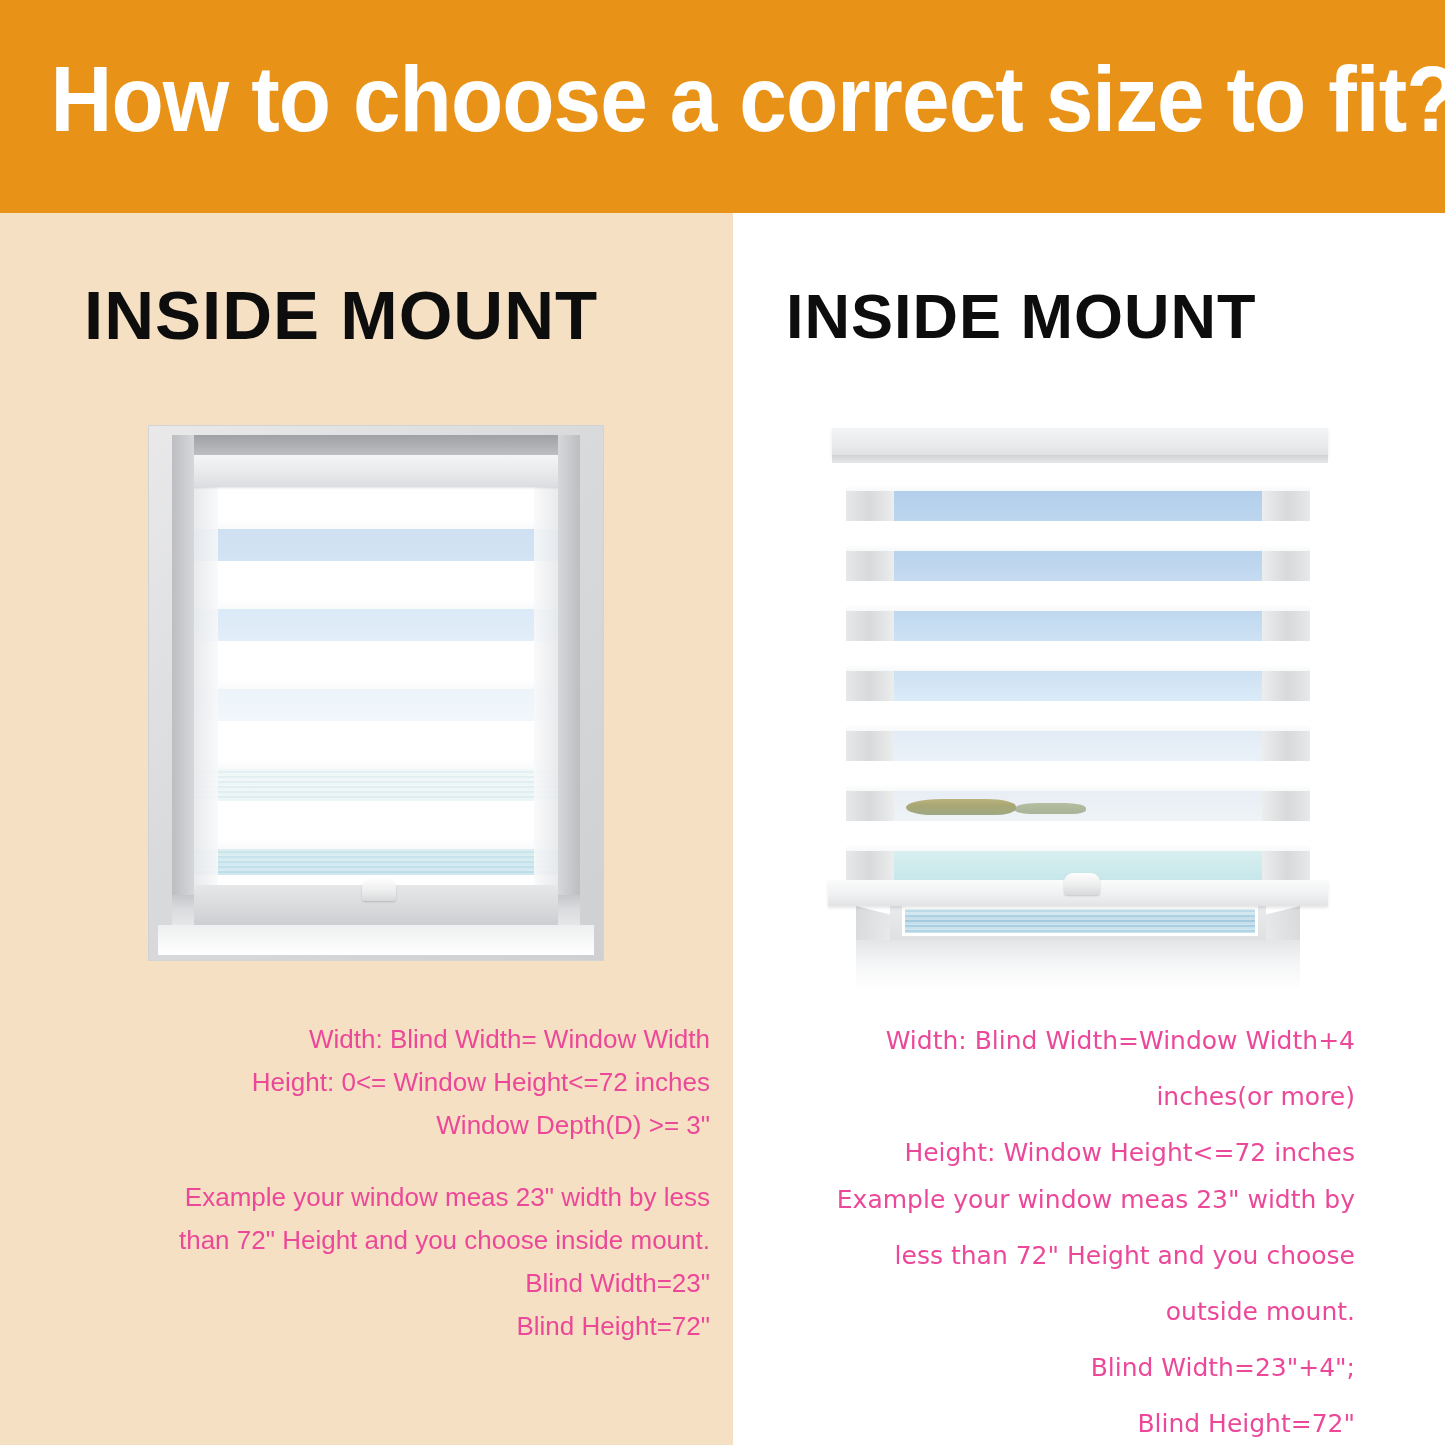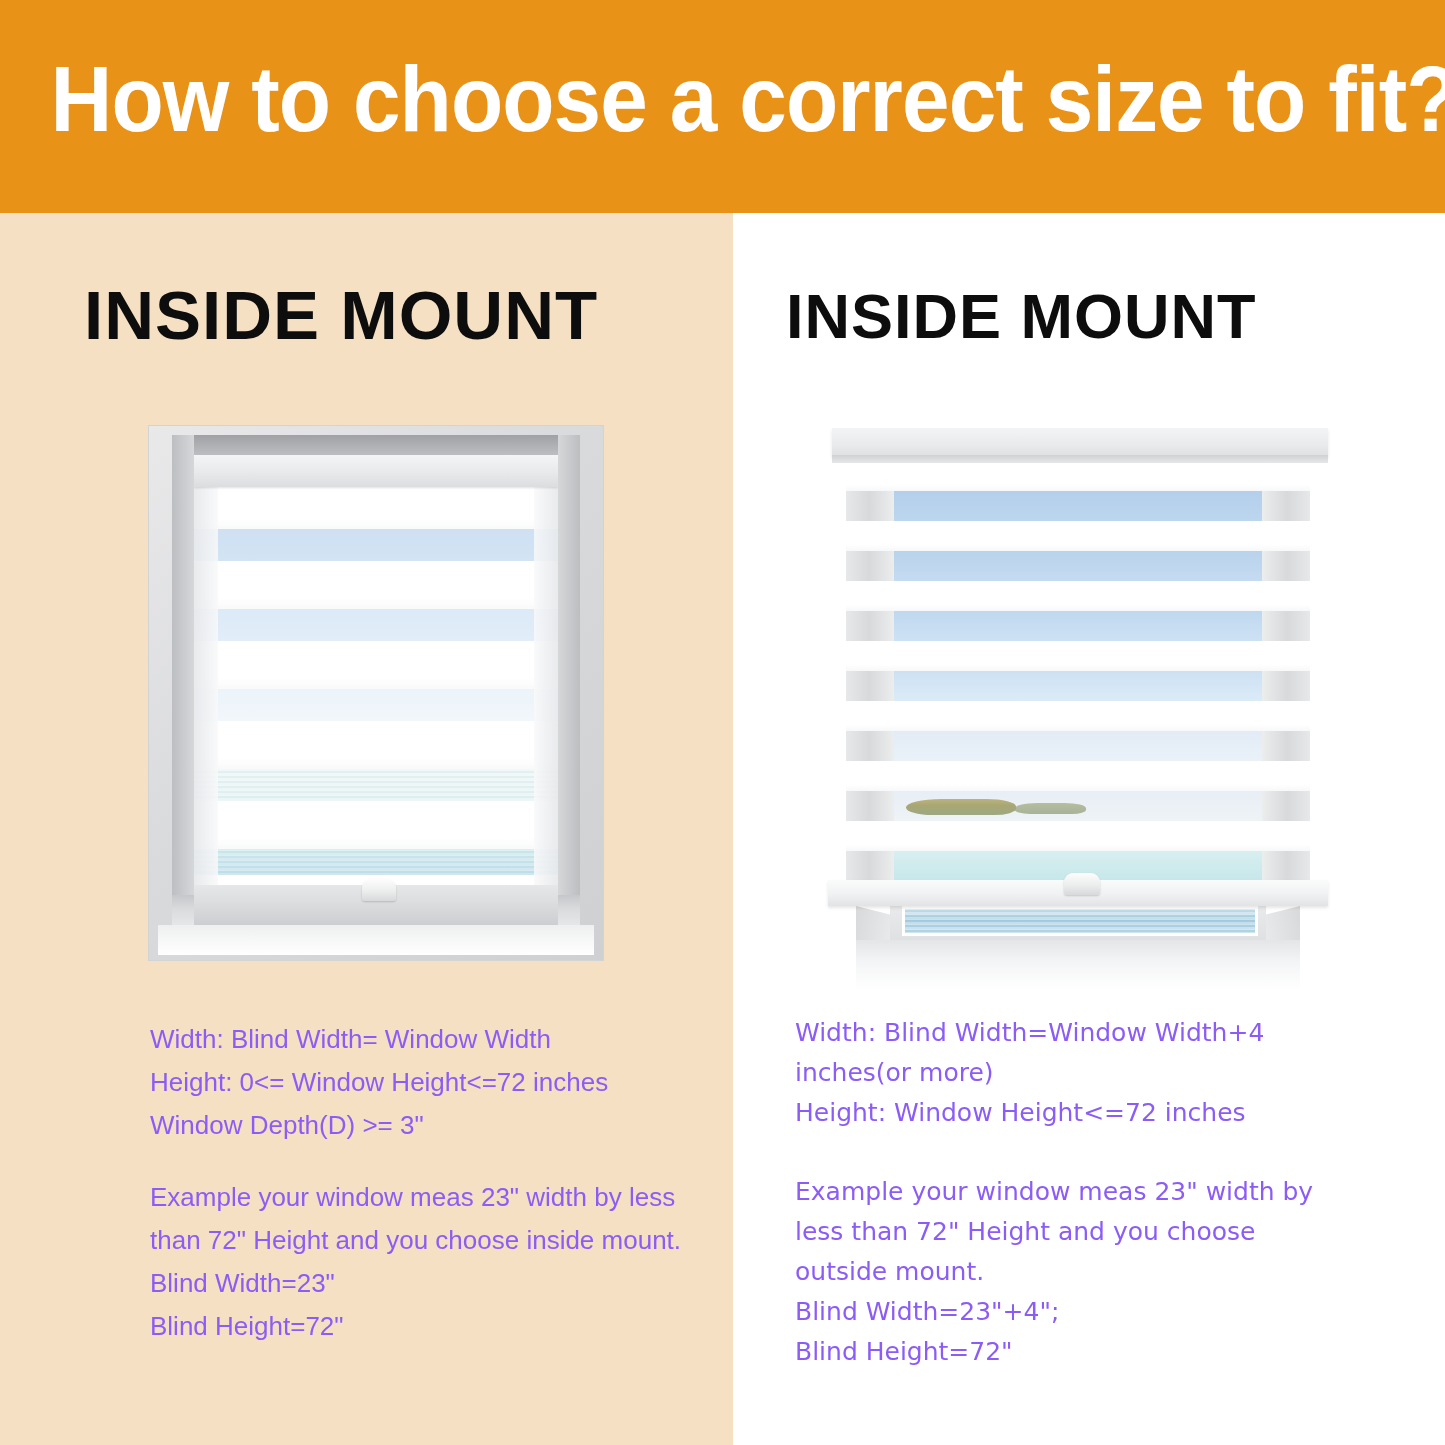--- a/index.html
+++ b/index.html
@@ -44,30 +44,30 @@
     position:absolute;
     font-family:"Liberation Sans", sans-serif;
     font-weight:bold;
     color:#0d0d0d;
     white-space:nowrap;
   }
   .heading-left{left:84px;top:281px;font-size:69px;line-height:70px;letter-spacing:1px;}
   .heading-right{left:786px;top:281px;font-size:63px;line-height:70px;letter-spacing:1px;}
 
   
-  .body-text{position:absolute;color:#8b5cf6;white-space:pre-line;}
+  .body-text{position:absolute;color:#ec4899;white-space:pre-line;text-align:right;}
   .body-left{
     left:150px;width:560px;
     font-family:"Liberation Sans", sans-serif;
     font-size:26px;line-height:43px;
   }
   .body-right{
     left:795px;width:560px;
     font-family:"DejaVu Sans", sans-serif;
-    font-size:25px;line-height:40px;
+    font-size:25px;line-height:56px;
     font-weight:400;
   }
   .spec-left{top:1018px;}
   .ex-left{top:1176px;}
   .spec-right{top:1013px;}
   .ex-right{top:1172px;}
 
   
   .im-wrap{position:absolute;left:148px;top:425px;width:456px;height:536px;}
 

